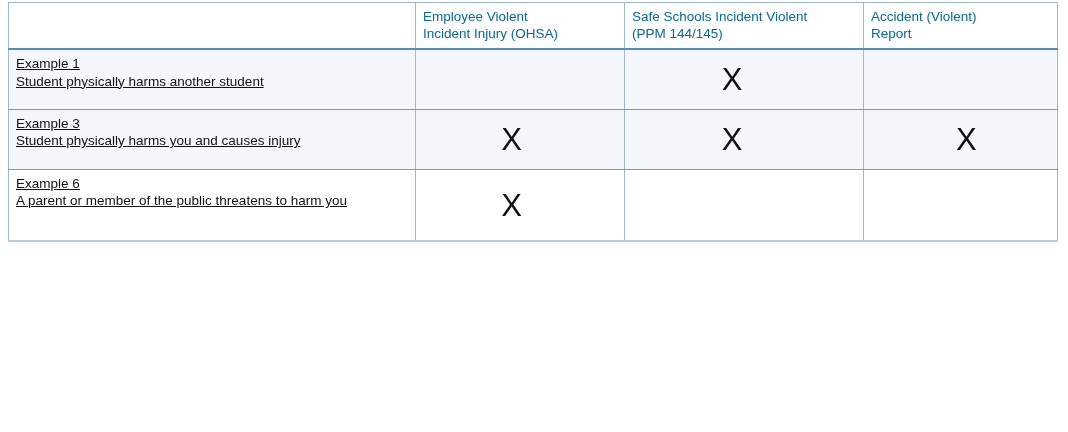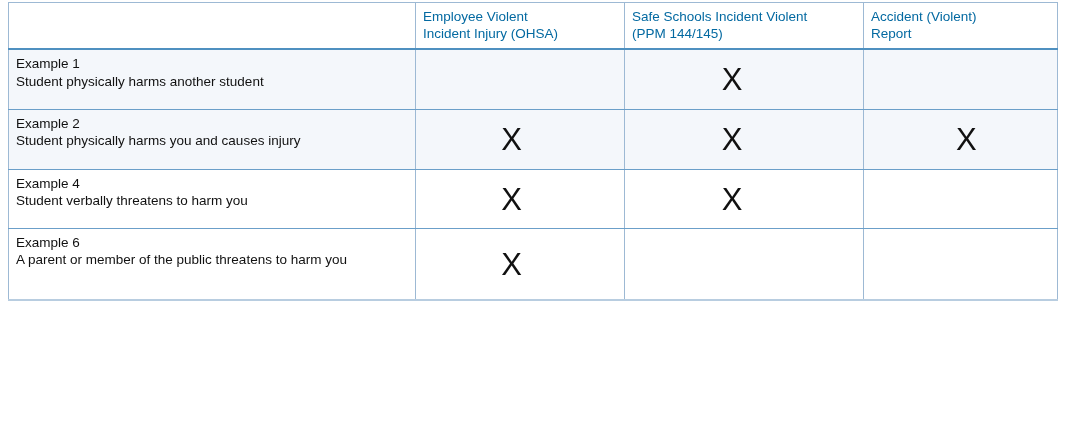--- a/index.html
+++ b/index.html
@@ -53,20 +53,21 @@
   #incident-table tbody td {
     border-left: 1px solid #9db9d4;
     border-right: 1px solid #9db9d4;
     border-bottom: 1px solid #6b9fc9;
     vertical-align: top;
     font-size: 13.5px;
     line-height: 17.5px;
     color: #111111;
     padding: 5px 6px 7px 7px;
     box-sizing: border-box;
+    text-decoration: underline;
   }
   #incident-table tbody tr.shaded td {
     background: #f4f7fb;
   }
   #incident-table tbody tr.plain td {
     background: #ffffff;
   }
   #incident-table tbody tr:last-child td {
     border-bottom: 2px solid #b8cde0;
   }
@@ -145,49 +146,34 @@
         <span class="x-mark">X</span>
       </td>
       <td class="mark-cell col-accident">
         
       </td>
     </tr>
 
 
     <tr class="shaded r3">
       <td>
-        <span class="example-label">Example 2</span>
+        <span class="example-label">Example 3</span>
         <span class="example-desc">Student physically harms you and causes injury</span>
       </td>
       <td class="mark-cell col-ohsa">
         <span class="x-mark">X</span>
       </td>
       <td class="mark-cell col-safe">
         <span class="x-mark">X</span>
       </td>
       <td class="mark-cell col-accident">
         <span class="x-mark">X</span>
       </td>
     </tr>
 
-    <tr class="plain r4">
-      <td>
-        <span class="example-label">Example 4</span>
-        <span class="example-desc">Student verbally threatens to harm you</span>
-      </td>
-      <td class="mark-cell col-ohsa">
-        <span class="x-mark">X</span>
-      </td>
-      <td class="mark-cell col-safe">
-        <span class="x-mark">X</span>
-      </td>
-      <td class="mark-cell col-accident">
-        
-      </td>
-    </tr>
 
 
     <tr class="plain r6">
       <td>
         <span class="example-label">Example 6</span>
         <span class="example-desc">A parent or member of the public threatens to harm you</span>
       </td>
       <td class="mark-cell col-ohsa">
         <span class="x-mark">X</span>
       </td>

